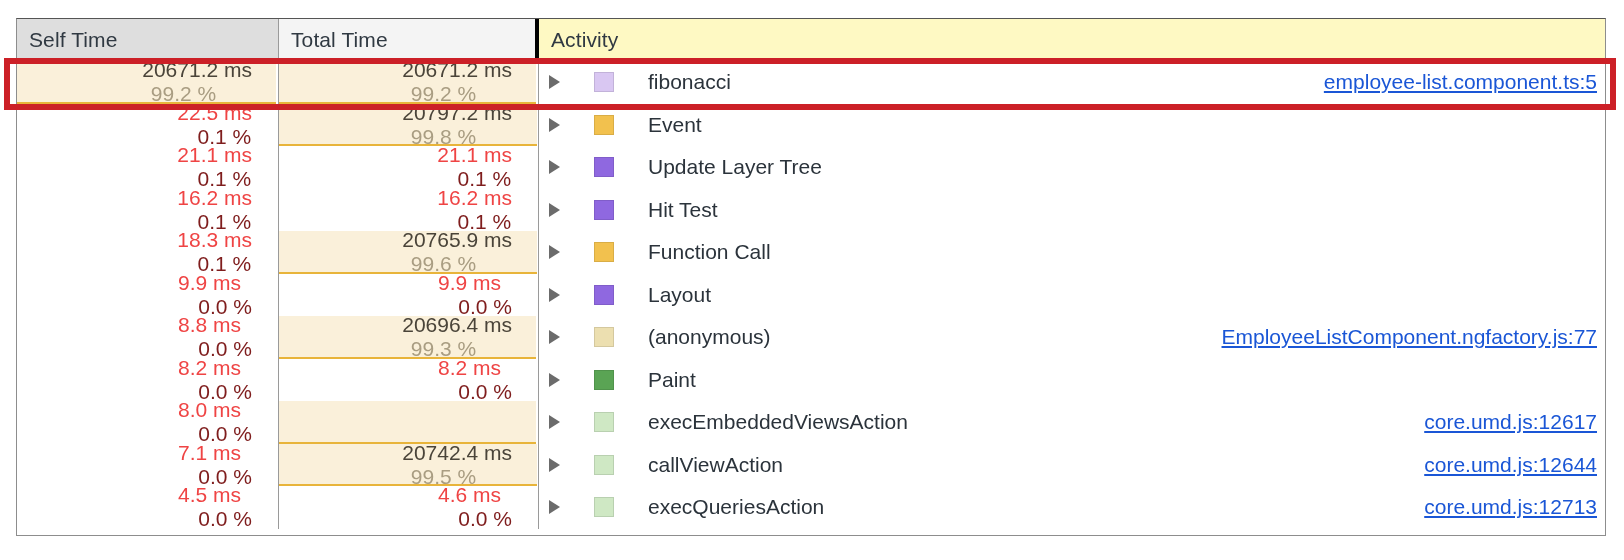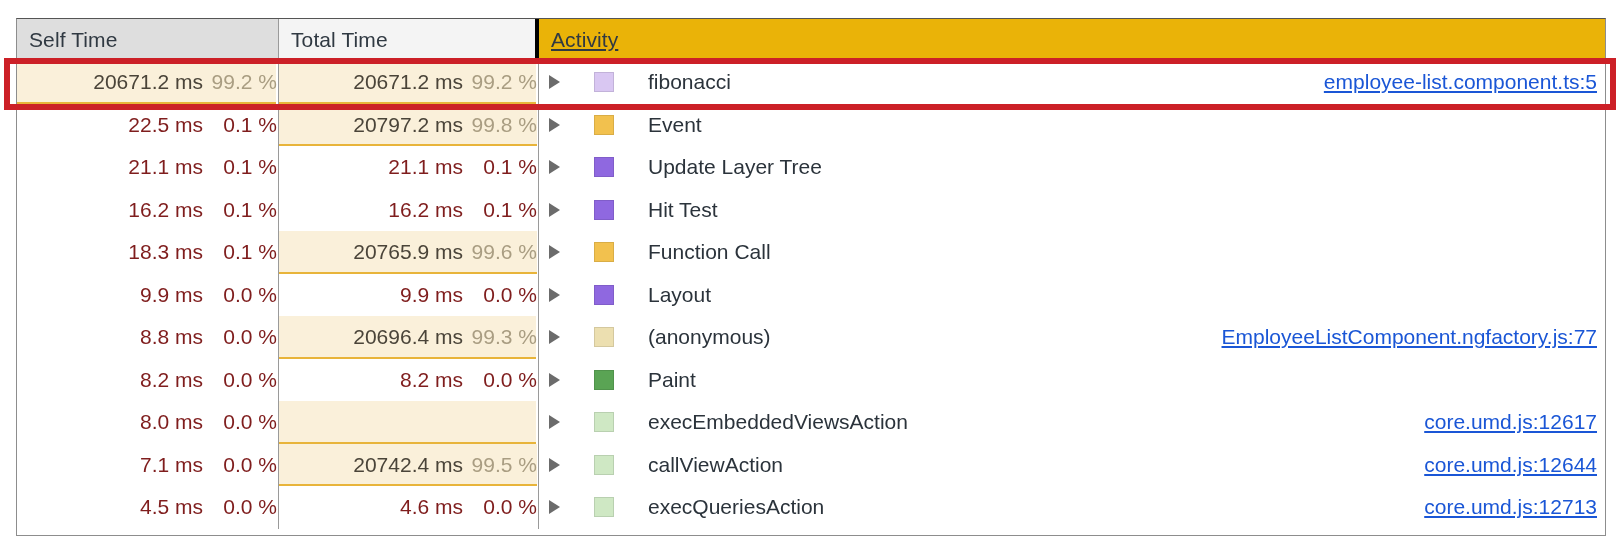--- a/index.html
+++ b/index.html
@@ -57,22 +57,21 @@
     background: #dedede;
     border-right: 1px solid #9a9a9a;
   }
   .th.col-total {
     width: 260px;
     background: #f4f4f4;
     border-right: 4px solid #000000;
   }
   .th.col-activity {
     flex: 1;
-    background: #eab308;
-    text-decoration: underline;
+    background: #fef9c3;
   }
 
   
   .tbody {
     position: relative;
   }
   .row {
     display: flex;
     height: 42.5px;
     box-sizing: border-box;
@@ -112,26 +111,27 @@
     background: #faf0da;
     border-bottom: 2px solid #e8b43a;
     box-sizing: border-box;
     pointer-events: none;
   }
   .nums {
     position: relative;
     z-index: 1;
     display: flex;
     align-items: baseline;
-    padding-right: 1px;
+    padding-right: 26px;
     white-space: nowrap;
+    flex-direction: column;
   }
   .ms {
     font-size: 21px;
-    color: #7f1d1d;
+    color: #ef4444;
     font-variant-numeric: tabular-nums;
   }
   .nums.on-bar .ms { color: #4a4439; }
   .pct {
     font-size: 21px;
     color: #7f1d1d;
     width: 74px;
     text-align: right;
     display: inline-block;
     font-variant-numeric: tabular-nums;

